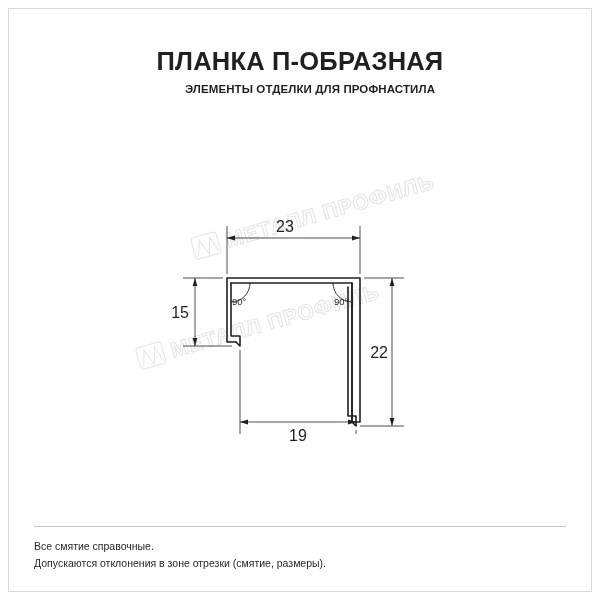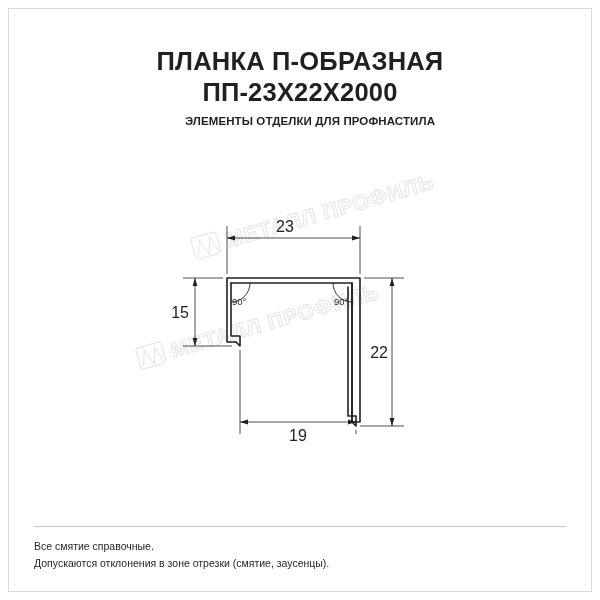--- a/index.html
+++ b/index.html
@@ -103,21 +103,20 @@
 </style>
 </head>
 <body>
 
 <div class="page">
 
   <div class="frame"></div>
 
   <div class="header">
     <div class="title-1">ПЛАНКА П-ОБРАЗНАЯ</div>
-    <div class="title-2">ПП-23Х22Х2000</div>
     <div class="subtitle">ЭЛЕМЕНТЫ ОТДЕЛКИ ДЛЯ ПРОФНАСТИЛА</div>
   </div>
 
   <div class="drawing">
     <svg width="600" height="330" viewBox="0 0 600 330">
 
       <g>
         <g transform="translate(195,105) rotate(-16)">
           <rect x="0" y="-17" width="26" height="22" rx="3" fill="none" stroke="#e4e4e4" stroke-width="1"></rect>
           <path d="M3 3 L8 -13 L14 3 L19 -13 L24 3" fill="none" stroke="#e4e4e4" stroke-width="1"></path>
@@ -197,16 +196,16 @@
       </g>
       <text class="dim-text" x="298" y="291" text-anchor="middle">19</text>
 
     </svg>
   </div>
 
   <div class="divider"></div>
 
   <div class="footer">
     <div class="footer-line">Все смятие справочные.</div>
-    <div class="footer-line">Допускаются отклонения в зоне отрезки (смятие, заусенцы).</div>
+    <div class="footer-line">Допускаются отклонения в зоне отрезки (смятие, размеры).</div>
   </div>
 
 </div>
 
 </body></html>

